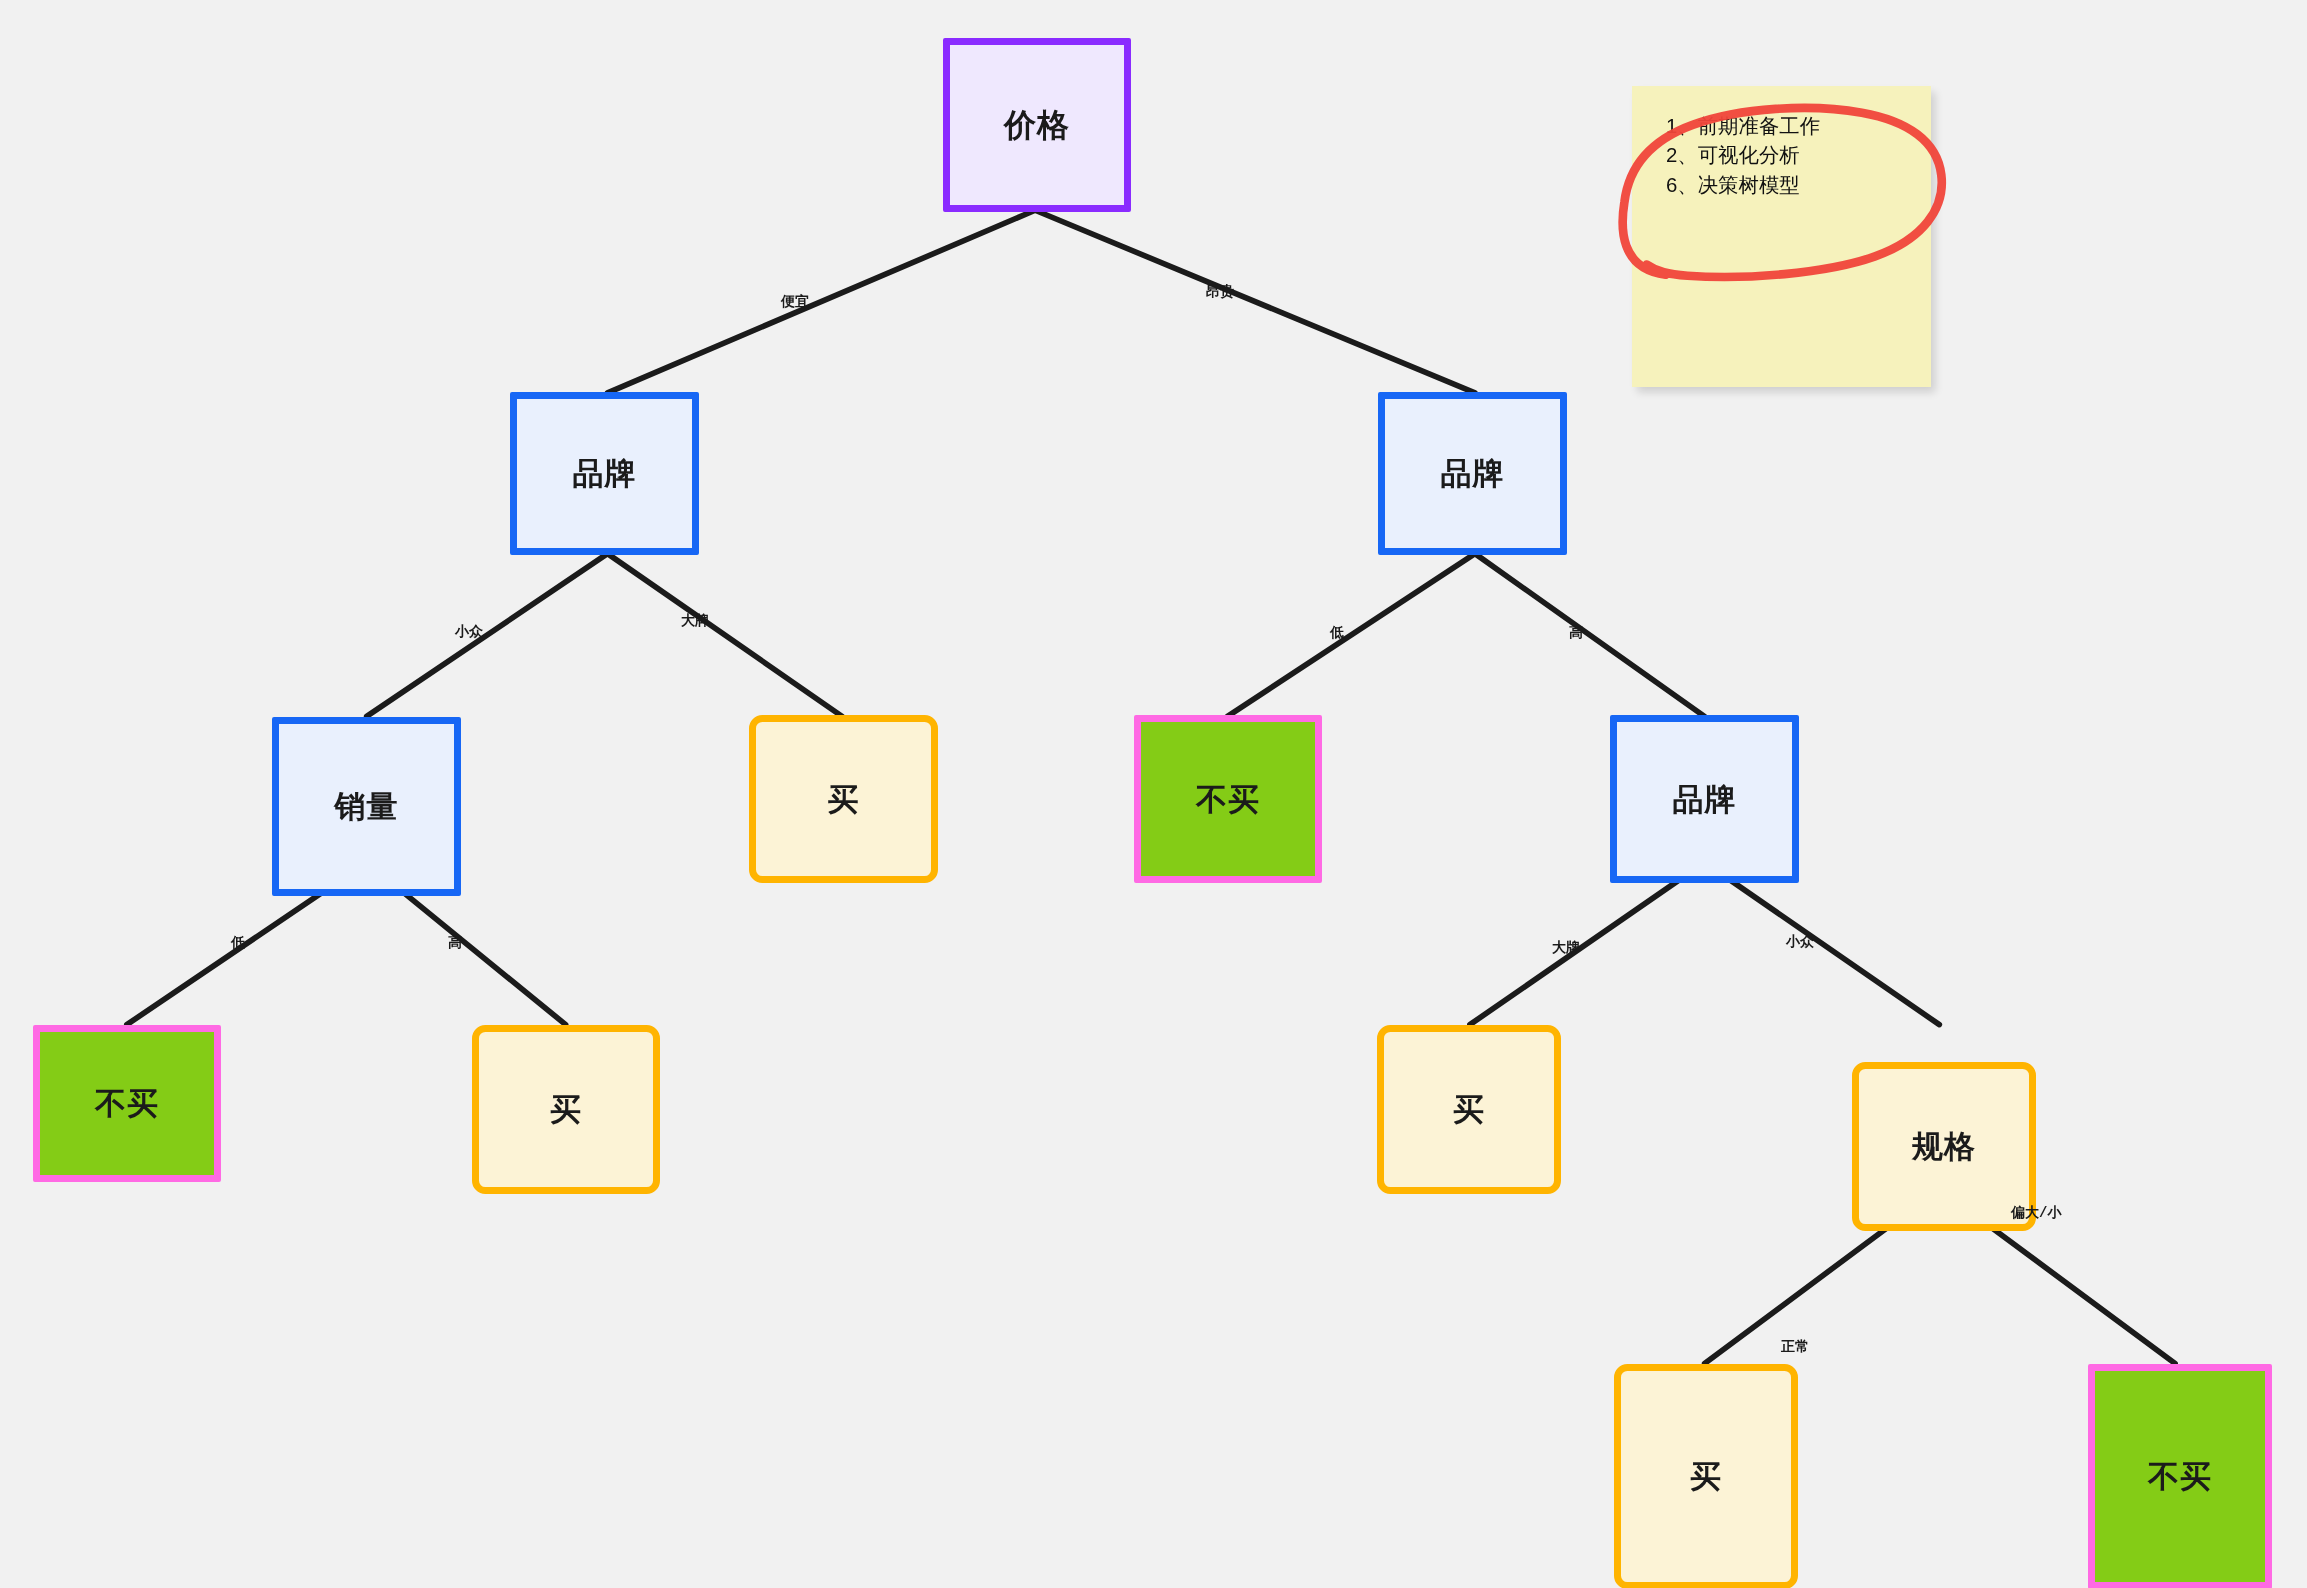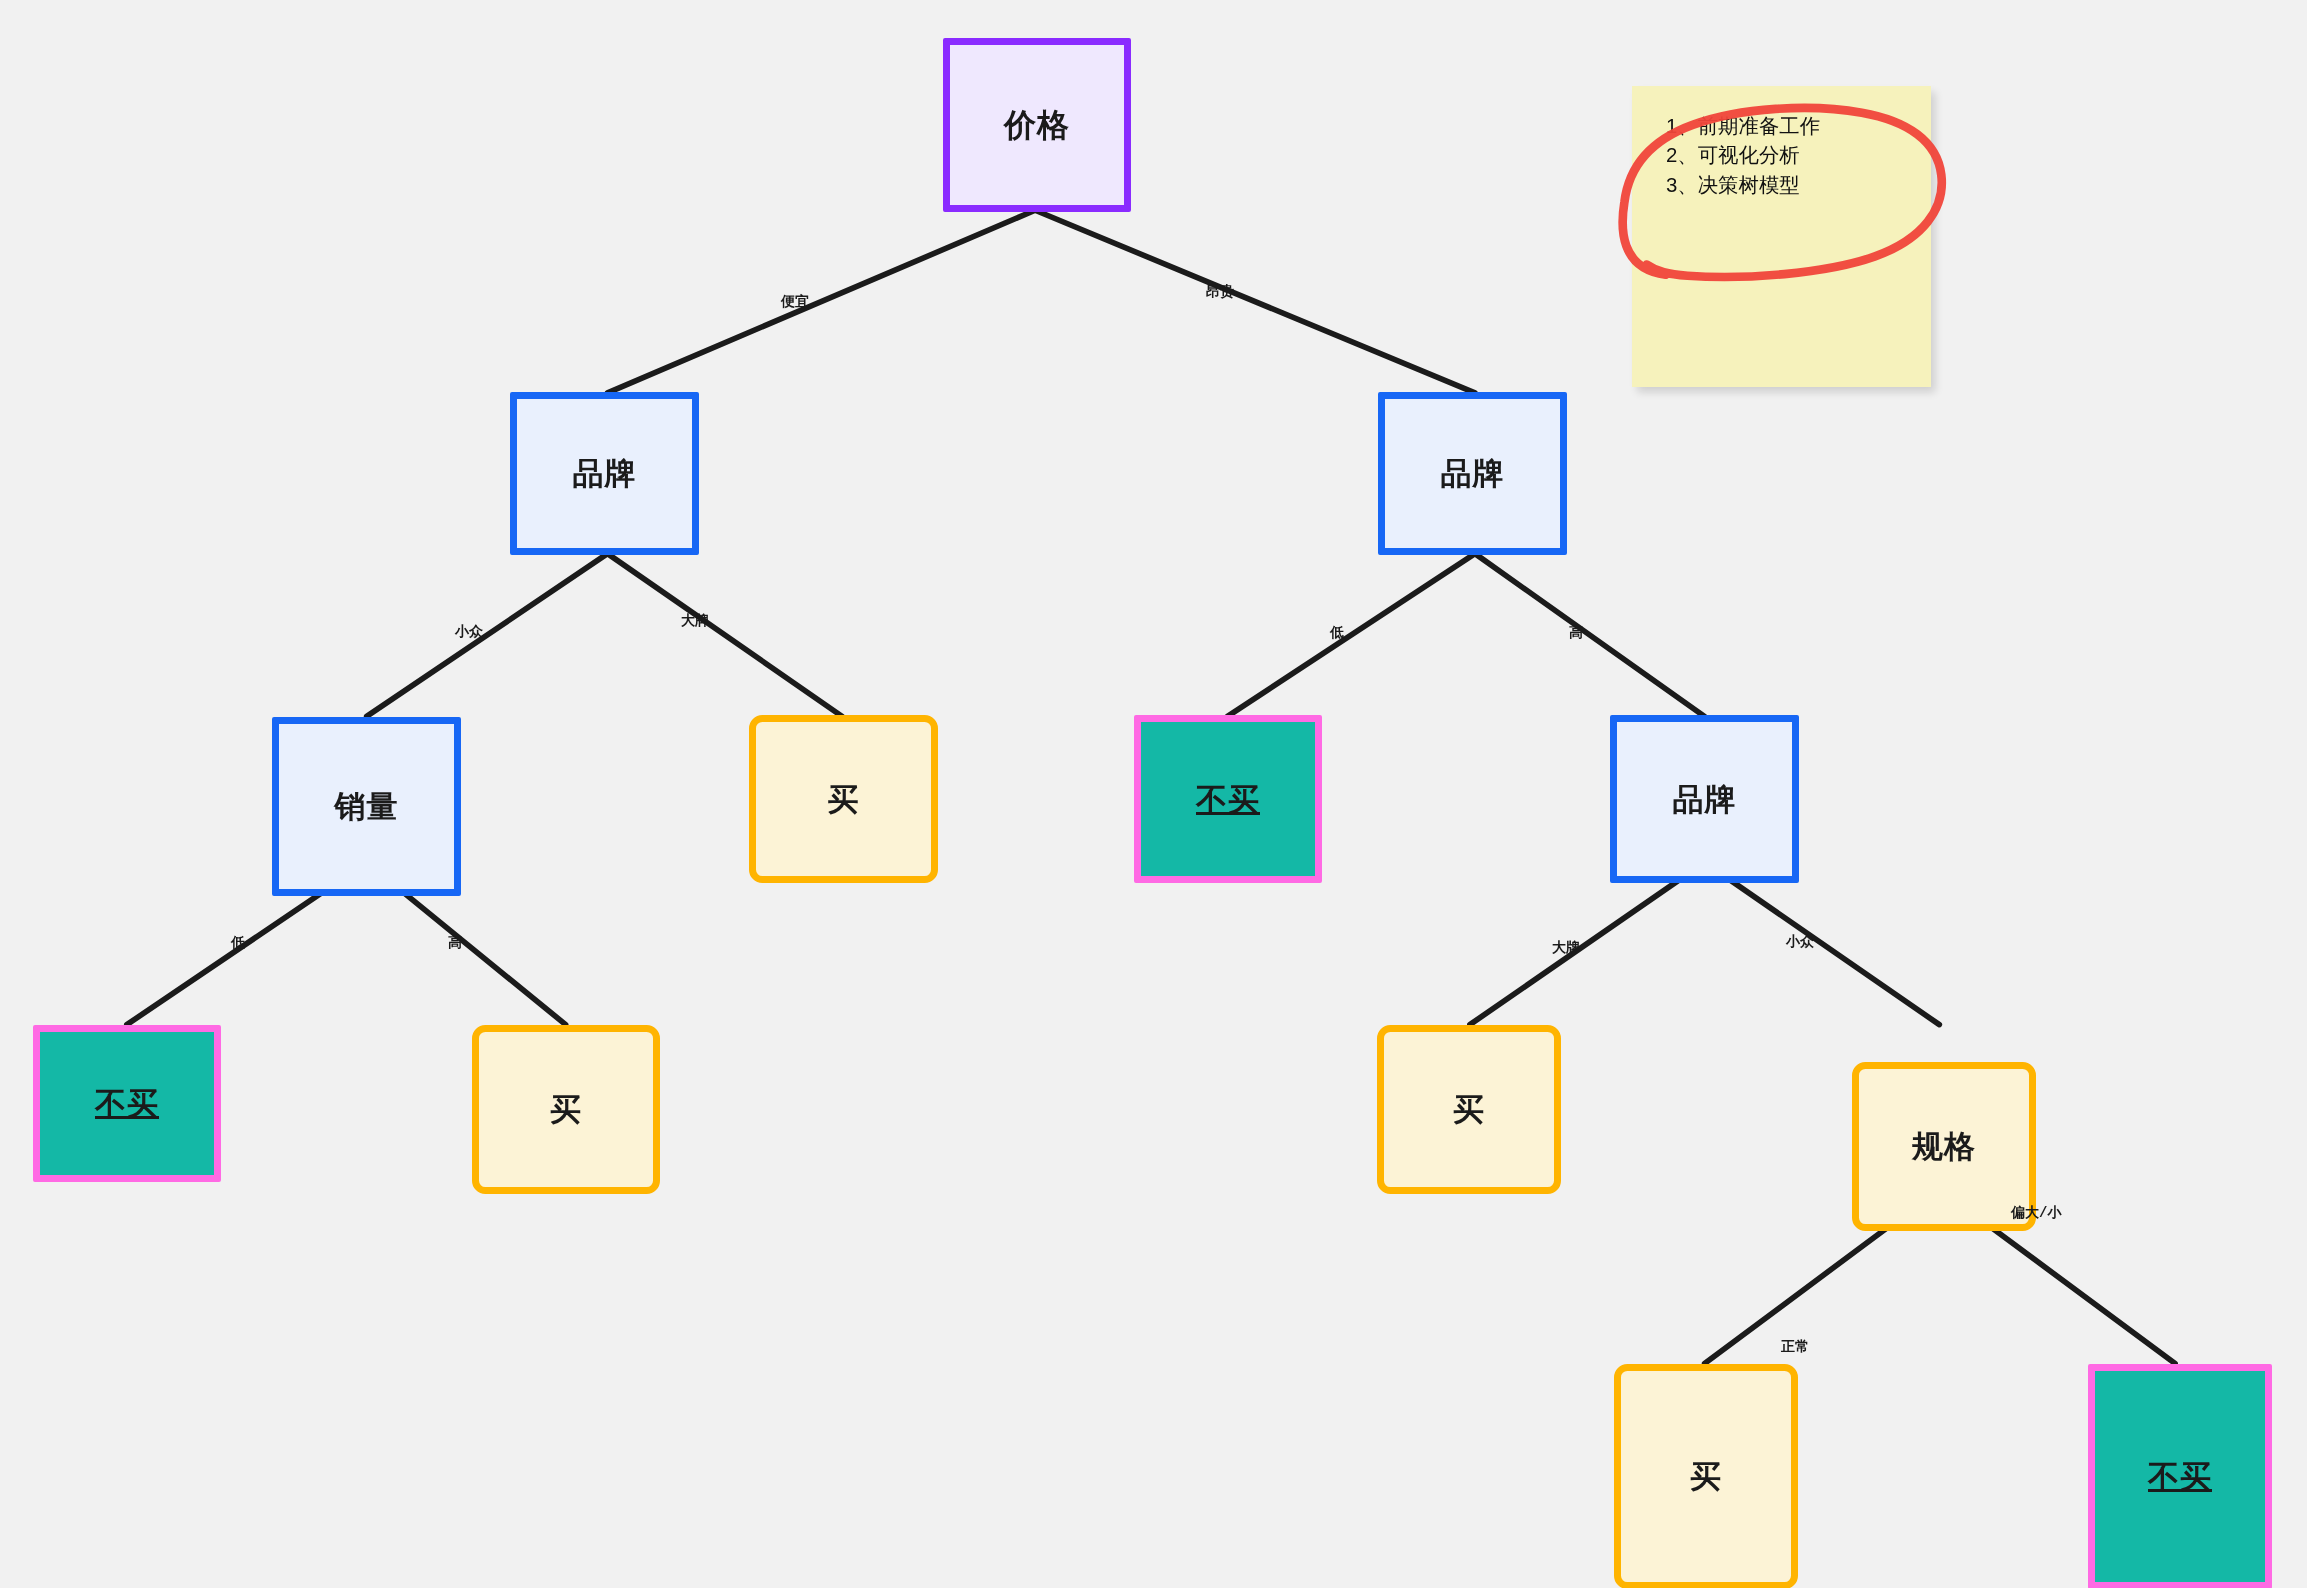--- a/index.html
+++ b/index.html
@@ -38,24 +38,23 @@
     border-radius:2px;
   }
   
   .n-buy{
     background:#FCF3D6;
     border:7.1px solid #FFB400;
     border-radius:13.3px;
   }
   
   .n-nobuy{
-    background:#14b8a6;
+    background:#84cc16;
     border:7.1px solid #FF6AE4;
     border-radius:2px;
-    text-decoration:underline;
   }
 
   .edge-label{
     position:absolute;
     color:#1B1B1B;
     font-weight:bold;
     font-size:14px;
     white-space:nowrap;
     user-select:none;
   }
@@ -173,21 +172,21 @@
   <div class="edge-label" style="left:1552px;top:939px;">大牌</div>
   <div class="edge-label" style="left:1786px;top:933px;">小众</div>
 
   <div class="edge-label" style="left:1781px;top:1338px;">正常</div>
   <div class="edge-label" style="left:2011px;top:1204px;font-family:Liberation Mono, monospace;">偏大/小</div>
 
   <div class="sticky" style="left:1632px;top:86px;width:299px;height:301px;">
     <div class="sticky-list">
       <div>1、前期准备工作</div>
       <div>2、可视化分析</div>
-      <div>3、决策树模型</div>
+      <div>6、决策树模型</div>
     </div>
     <svg class="scribble" width="388" height="214" viewBox="0 0 760 420" xmlns="http://www.w3.org/2000/svg">
       <path d="M185 392 C 95 380, 96 300, 104 250
                C 112 185, 150 130, 238 98
                C 330 64, 470 56, 570 74
                C 660 90, 718 130, 726 196
                C 734 262, 690 322, 596 356
                C 500 390, 340 402, 228 394
                C 190 391, 168 386, 148 372" fill="none" stroke="#F0453A" stroke-width="17" stroke-linecap="round" stroke-linejoin="round" opacity="0.95"></path>
     </svg>

